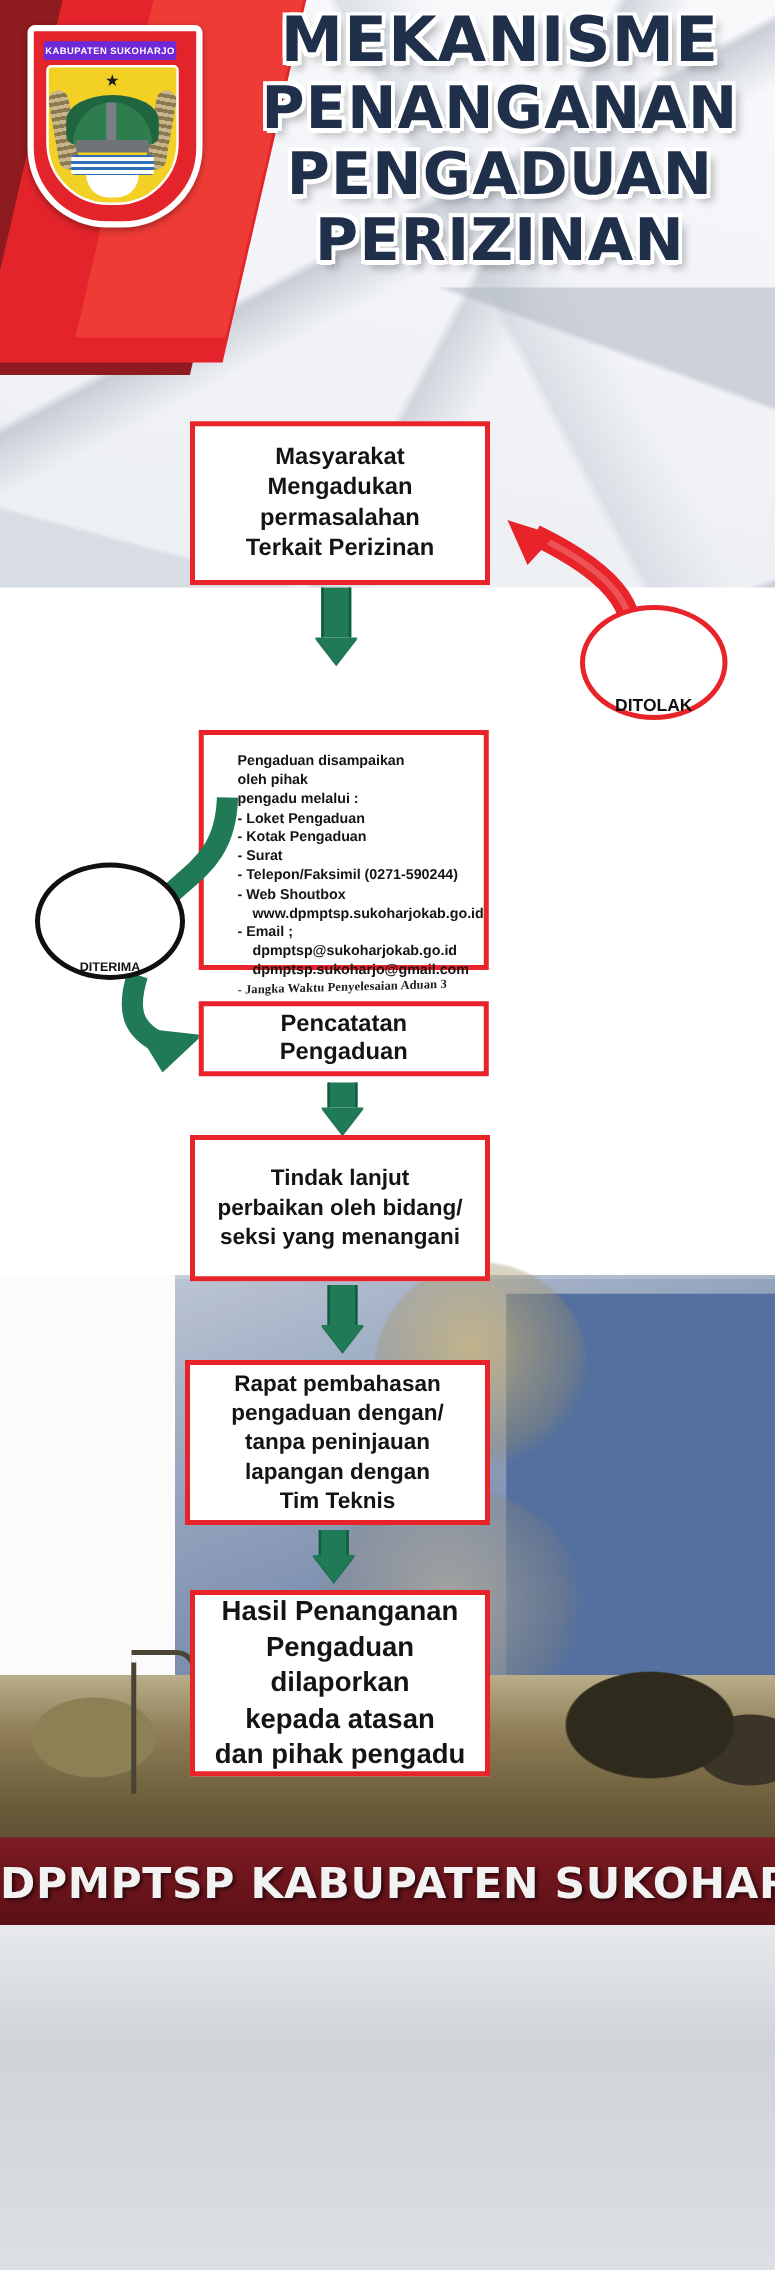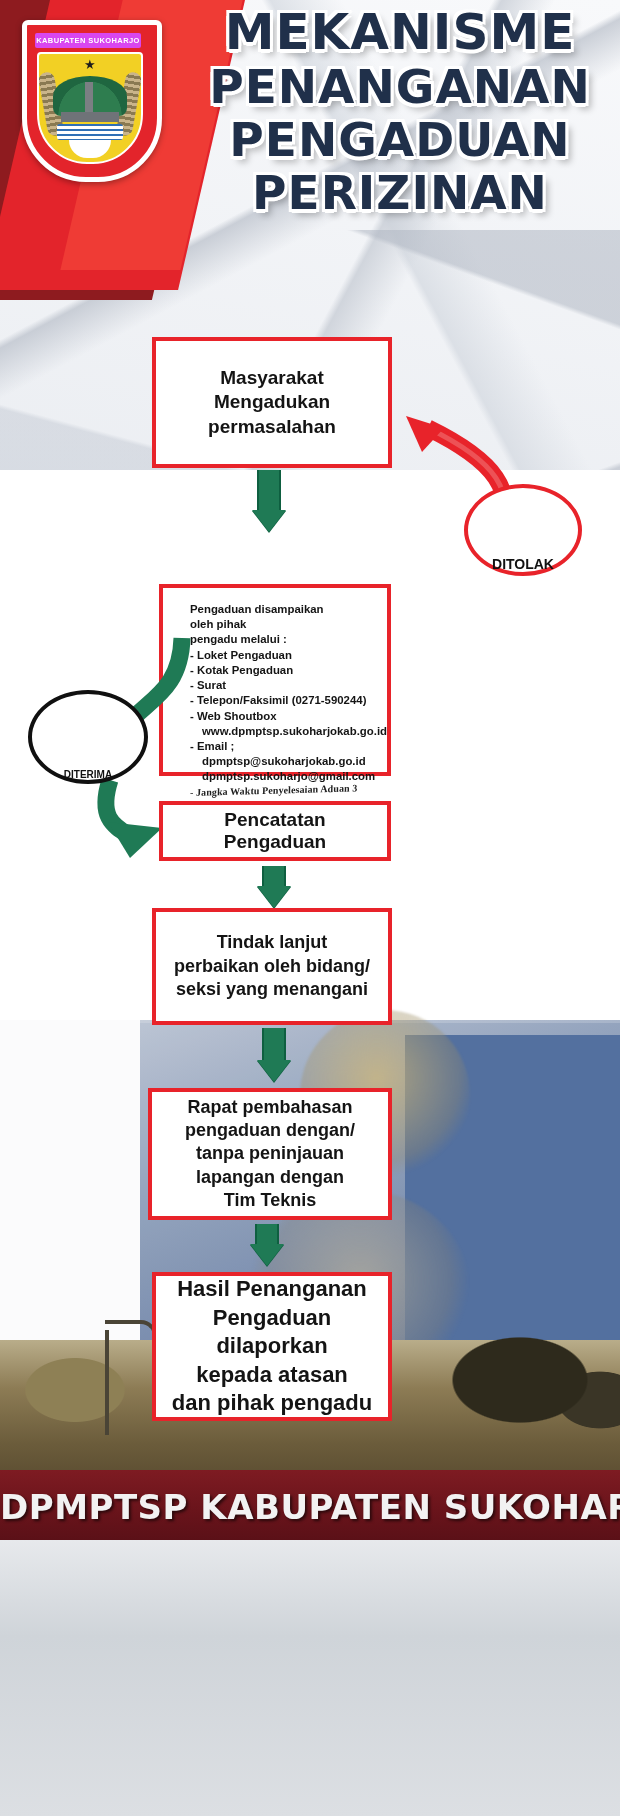--- a/index.html
+++ b/index.html
@@ -103,21 +103,21 @@
 
   
   .crest{
     position:absolute;left:22px;top:20px;width:130px;height:152px;
     background:#e3242b;
     border:5px solid #ffffff;
     border-radius:6px 6px 64px 64px;
     box-shadow:0 2px 6px rgba(0,0,0,.35);
   }
   .crest-band{
-    position:absolute;left:8px;top:8px;width:106px;height:15px;background:#d946ef;border-radius:2px;
+    position:absolute;left:8px;top:8px;width:106px;height:15px;background:#6d28d9;border-radius:2px;
     display:flex;align-items:center;justify-content:center;
   }
   .crest-band span{
     color:#fff;font-size:7.5px;font-weight:bold;letter-spacing:.4px;font-family:"Liberation Sans",sans-serif;
   }
   .crest-shield{
     position:absolute;left:10px;top:27px;width:102px;height:108px;
     background:#f2d024;border:2px solid #ffffff;border-radius:4px 4px 50px 50px;overflow:hidden;
   }
   .crest-star{
@@ -300,20 +300,21 @@
     <div class="l2">PENANGANAN</div>
     <div class="l3">PENGADUAN</div>
     <div class="l4">PERIZINAN</div>
   </div>
 
   <div class="fbox" id="box-masyarakat">
     <div class="lines">
       <span>Masyarakat</span>
       <span>Mengadukan</span>
       <span>permasalahan</span>
+      <span>Terkait Perizinan</span>
     </div>
   </div>
 
   <div class="garrow" id="arrow1">
     <div class="shaft"></div>
       <div class="head"></div>
   </div>
 
   <div class="fbox" id="box-channels">
     <div class="lines">

